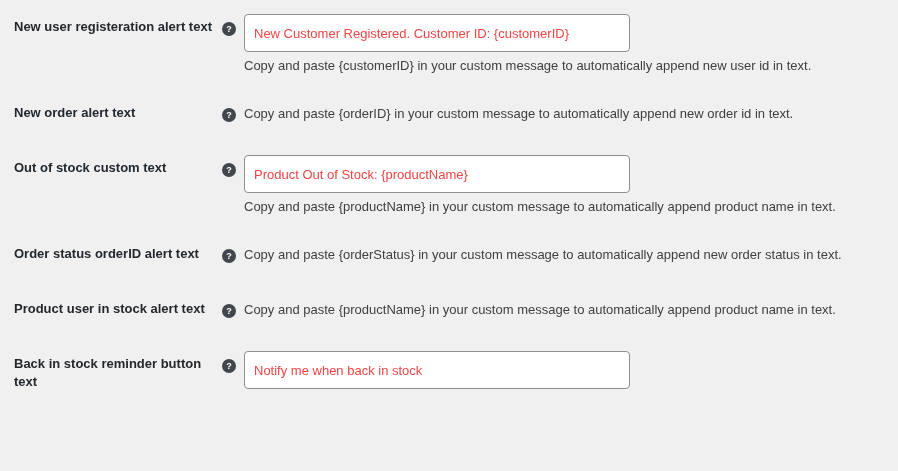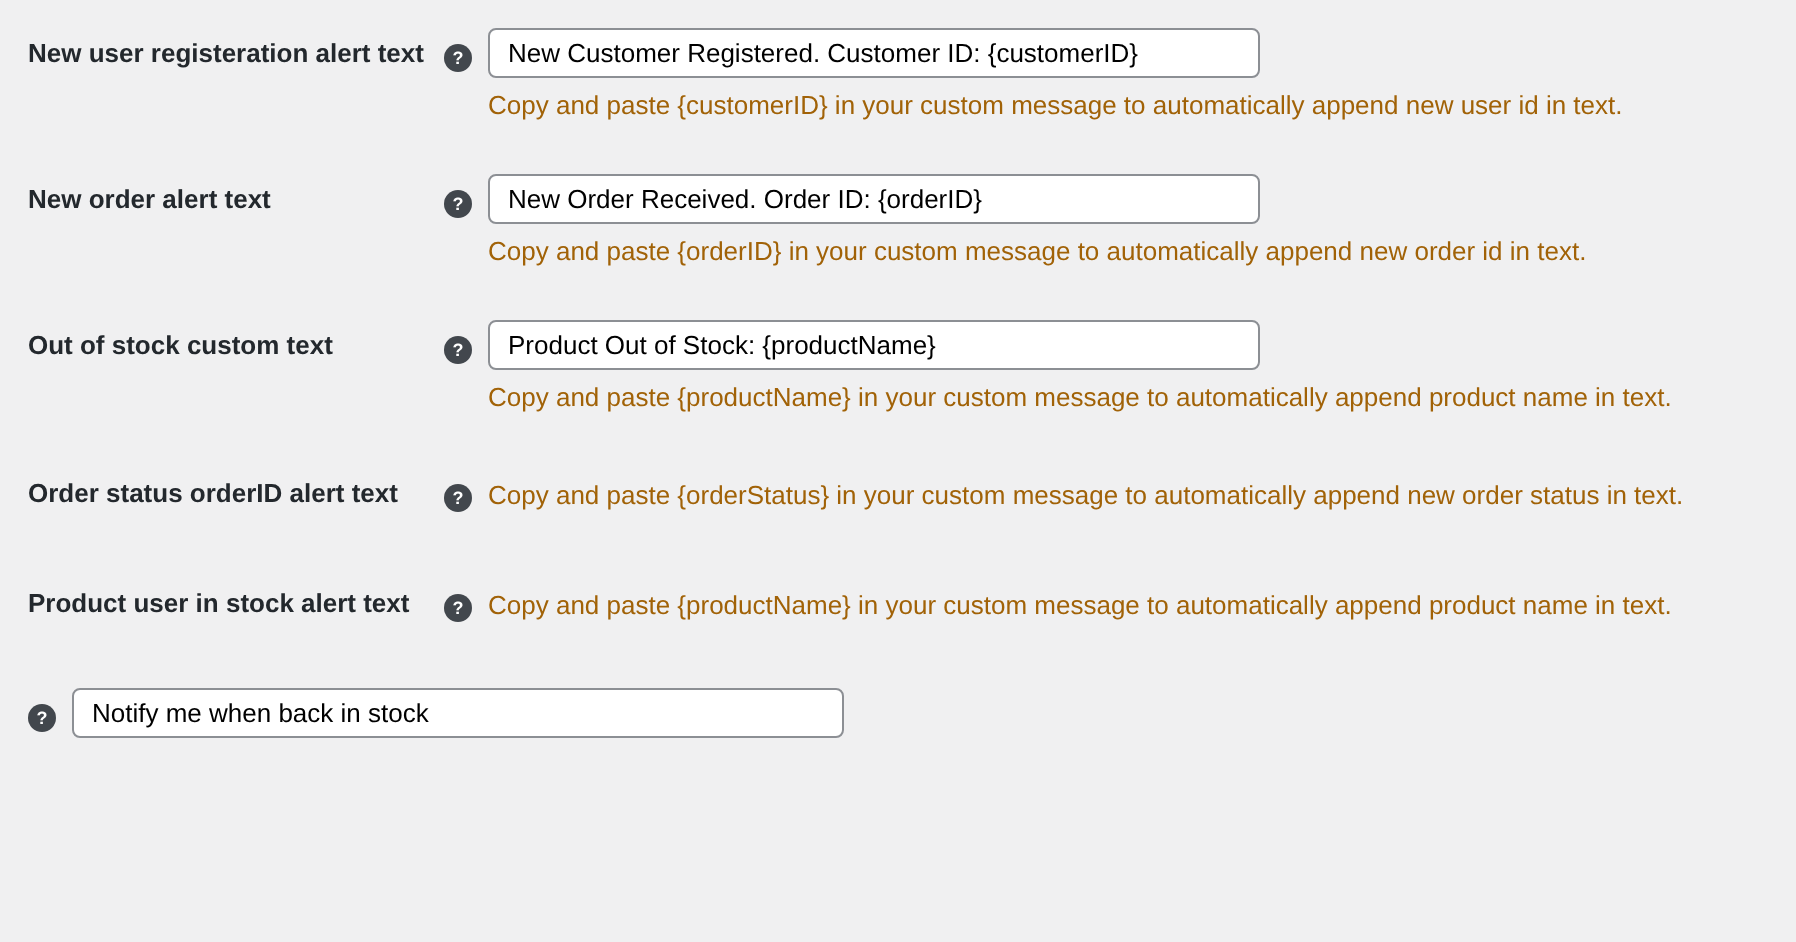--- a/index.html
+++ b/index.html
@@ -46,34 +46,34 @@
     font-weight: bold;
     display: flex;
     align-items: center;
     justify-content: center;
     cursor: pointer;
     user-select: none;
   }
   .field-cell { flex: 1 1 auto; }
   .text-input {
     width: 386px;
-    height: 25px;
+    height: 38px;
     padding: 0 9px;
     background: #ffffff;
     border: 1px solid #8c8f94;
     border-radius: 4px;
     font-family: "Liberation Sans", "DejaVu Sans", sans-serif;
     font-size: 13px;
-    color: #000000;
+    color: #ef4444;
     outline: none;
   }
   .help-text {
     margin-top: 5px;
     font-size: 13px;
-    color: #a16207;
+    color: #404040;
     line-height: 1.4;
   }
 </style>
 </head>
 <body>
 
 <main class="settings-panel">
   <div id="rows-container">
   <div class="form-row">
     <div class="row-label">New user registeration alert text</div>
@@ -85,21 +85,20 @@
       <div class="help-text">Copy and paste {customerID} in your custom message to automatically append new user id in text.</div>
     </div>
   </div>
 
   <div class="form-row">
     <div class="row-label">New order alert text</div>
     <div class="icon-cell">
       <span class="help-icon">?</span>
     </div>
     <div class="field-cell">
-      <input type="text" class="text-input" value="New Order Received. Order ID: {orderID}" style="">
       <div class="help-text">Copy and paste {orderID} in your custom message to automatically append new order id in text.</div>
     </div>
   </div>
 
   <div class="form-row">
     <div class="row-label">Out of stock custom text</div>
     <div class="icon-cell">
       <span class="help-icon">?</span>
     </div>
     <div class="field-cell">
@@ -122,20 +121,21 @@
     <div class="row-label">Product user in stock alert text</div>
     <div class="icon-cell">
       <span class="help-icon">?</span>
     </div>
     <div class="field-cell">
       <div class="help-text">Copy and paste {productName} in your custom message to automatically append product name in text.</div>
     </div>
   </div>
 
   <div class="form-row">
+    <div class="row-label">Back in stock reminder button text</div>
     <div class="icon-cell">
       <span class="help-icon">?</span>
     </div>
     <div class="field-cell">
       <input type="text" class="text-input" value="Notify me when back in stock" style="">
       
     </div>
   </div>
 </div>
 </main>

